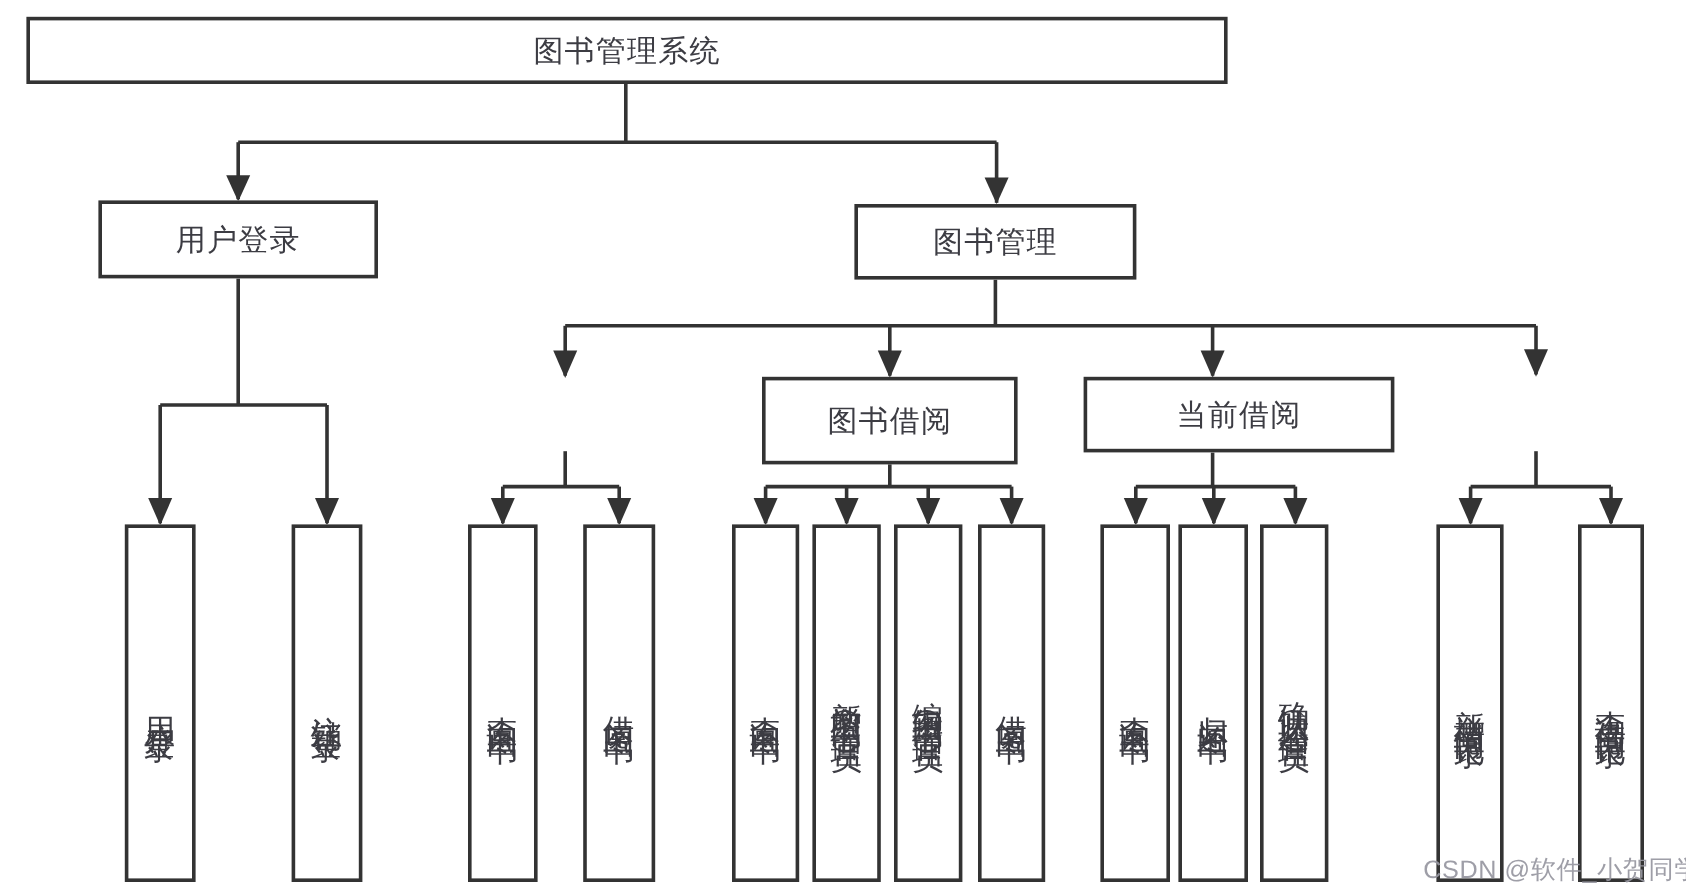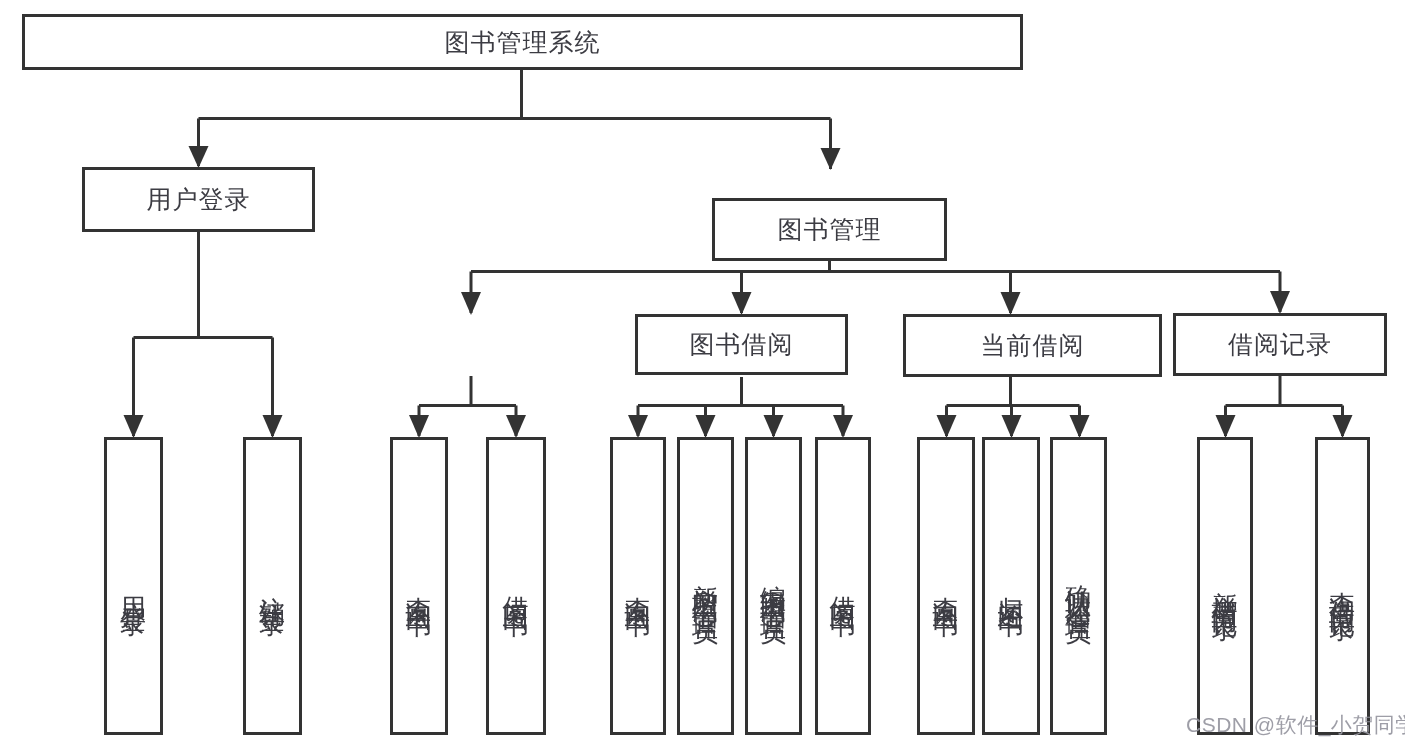--- a/index.html
+++ b/index.html
@@ -40,23 +40,23 @@
     writing-mode: vertical-rl;
     text-orientation: mixed;
     font-size: 26px;
     letter-spacing: 5px;
     white-space: normal;
     line-height: 1;
   }
   
   .n-root   { left: 22px;   top: 14px;  width: 1001px; height: 56px; }
   .n-ulogin { left: 82px;   top: 167px; width: 233px;  height: 65px; }
-  .n-bmgmt  { left: 712px;  top: 170px; width: 235px;  height: 63px; margin-top: 28px; }
+  .n-bmgmt  { left: 712px;  top: 170px; width: 235px;  height: 63px; }
   .n-s0     { left: 365px;  top: 314px; width: 212px;  height: 62px; }
-  .n-s1     { left: 635px;  top: 314px; width: 213px;  height: 61px; }
+  .n-s1     { left: 635px;  top: 314px; width: 213px;  height: 73px; }
   .n-s2     { left: 903px;  top: 314px; width: 259px;  height: 63px; }
   .n-s3     { left: 1173px; top: 313px; width: 214px;  height: 63px; }
   
   .leaf     { top: 437px; height: 298px; }
   .n-ul0  { left: 104px;  width: 59px; }
   .n-ul1  { left: 243px;  width: 59px; }
   .n-s0c0 { left: 390px;  width: 58px; }
   .n-s0c1 { left: 486px;  width: 60px; }
   .n-s1c0 { left: 610px;  width: 56px; }
   .n-s1c1 { left: 677px;  width: 57px; }
@@ -150,21 +150,20 @@
     </g>
   </svg>
 
   <div class="node n-root">图书管理系统</div>
 
   <div class="node n-ulogin">用户登录</div>
   <div class="node n-bmgmt">图书管理</div>
 
   <div class="node n-s1">图书借阅</div>
   <div class="node n-s2">当前借阅</div>
-  <div class="node n-s3">借阅记录</div>
 
   <div class="node vnode leaf n-ul0">用户登录</div>
   <div class="node vnode leaf n-ul1">注销登录</div>
 
   <div class="node vnode leaf n-s0c0">查询图书</div>
   <div class="node vnode leaf n-s0c1">借阅图书</div>
 
   <div class="node vnode leaf n-s1c0">查询图书</div>
   <div class="node vnode leaf n-s1c1">新增图书（管理员）</div>
   <div class="node vnode leaf n-s1c2">编辑图书（管理员）</div>

